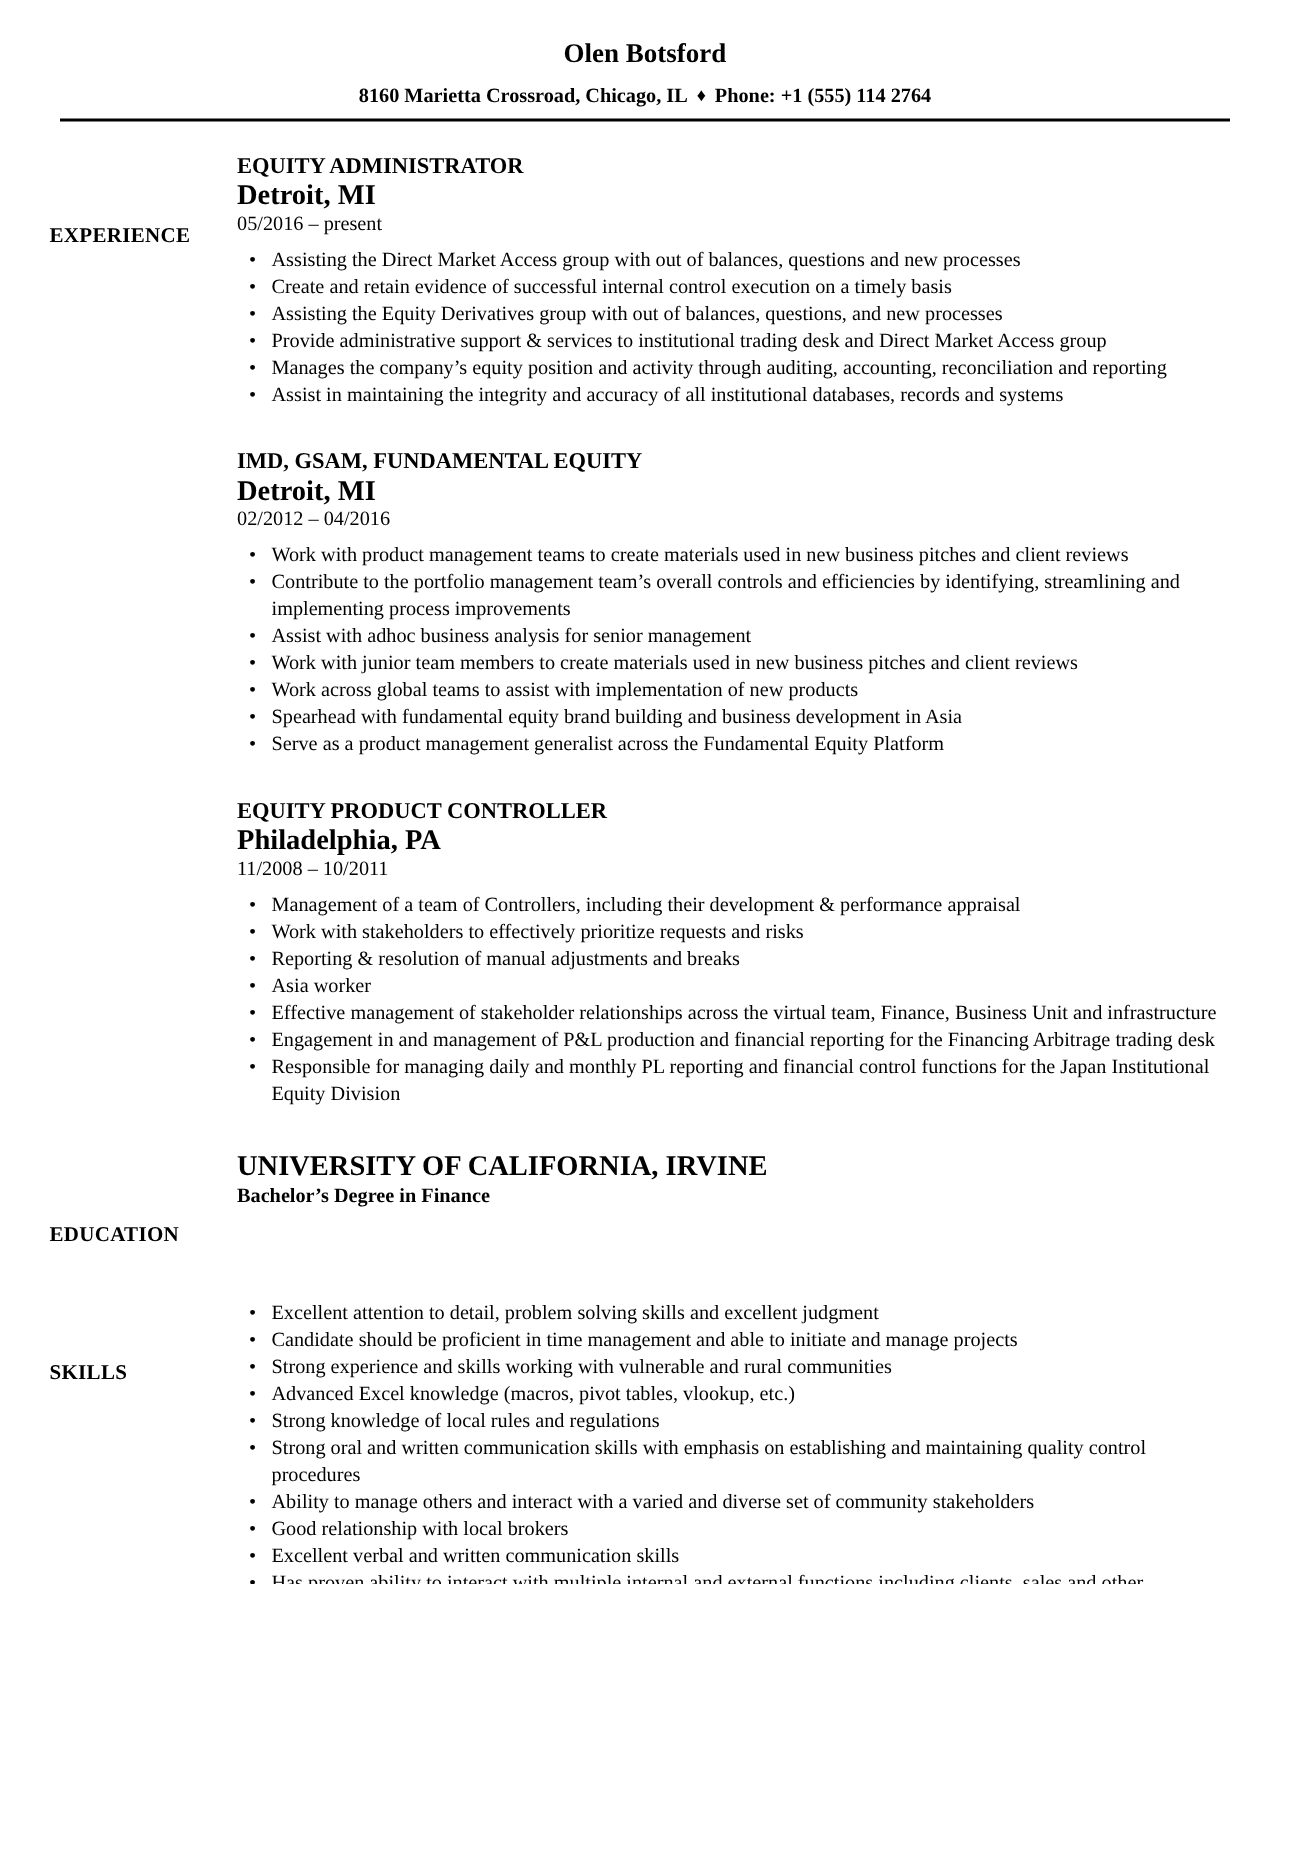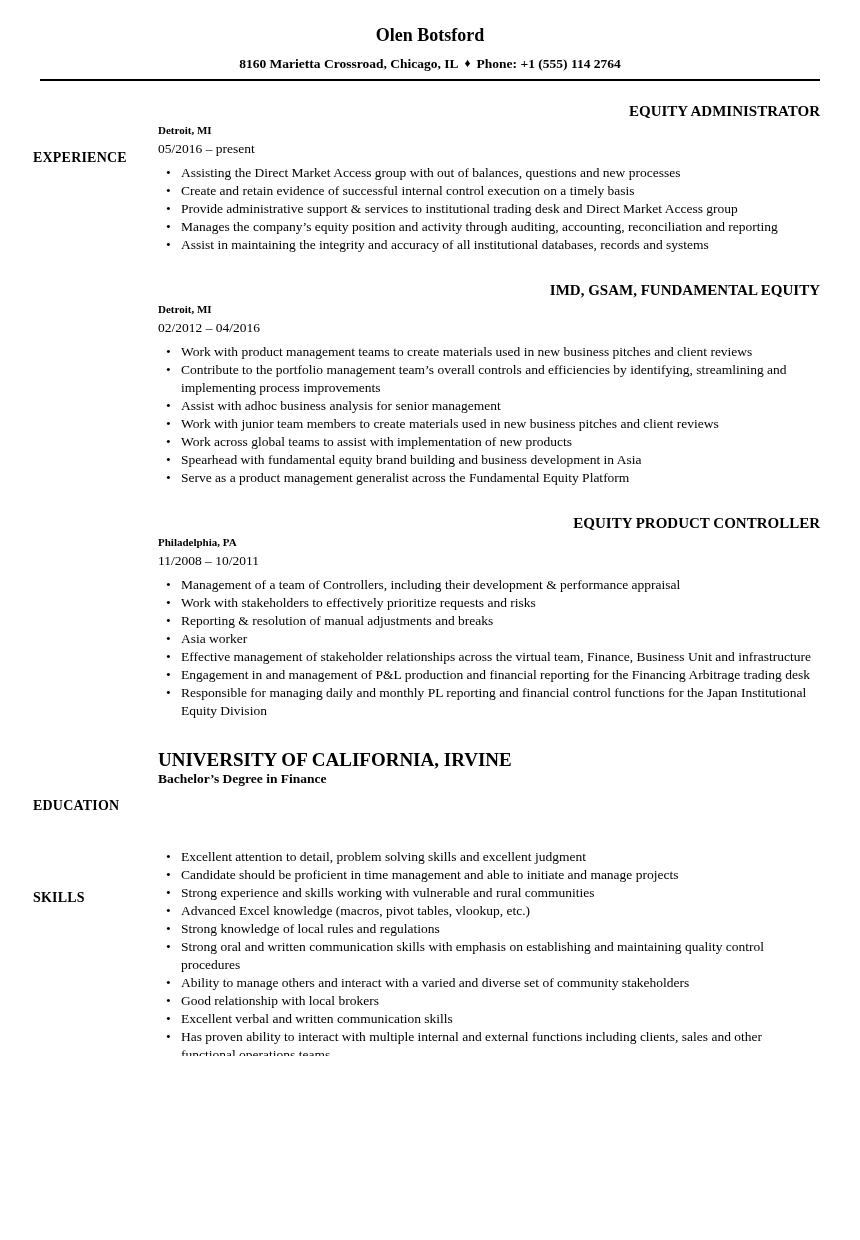--- a/index.html
+++ b/index.html
@@ -54,24 +54,23 @@
   }
   .section-experience { margin-top: 21px; }
   .section-education  { margin-top: 30px; }
   .section-skills     { margin-top: 27px; }
   
   .job + .job { margin-top: 27px; }
   .job-title {
     font-size: 15px;
     font-weight: bold;
     line-height: 19px;
-    text-align: right;
   }
   .job-location {
-    font-size: 11px;
+    font-size: 19px;
     font-weight: bold;
     line-height: 19px;
   }
   .job-dates {
     font-size: 13.5px;
     line-height: 18px;
   }
   
   ul.bullets {
     list-style: none;
@@ -118,20 +117,21 @@
     <div class="section-label">EXPERIENCE</div>
     <div class="section-content">
 
       <div class="job">
         <div class="job-title">EQUITY ADMINISTRATOR</div>
         <div class="job-location">Detroit, MI</div>
         <div class="job-dates">05/2016 – present</div>
         <ul class="bullets">
             <li>Assisting the Direct Market Access group with out of balances, questions and new processes</li>
             <li>Create and retain evidence of successful internal control execution on a timely basis</li>
+            <li>Assisting the Equity Derivatives group with out of balances, questions, and new processes</li>
             <li>Provide administrative support &amp; services to institutional trading desk and Direct Market Access group</li>
             <li>Manages the company’s equity position and activity through auditing, accounting, reconciliation and reporting</li>
             <li>Assist in maintaining the integrity and accuracy of all institutional databases, records and systems</li>
           </ul>
       </div>
 
       <div class="job">
         <div class="job-title">IMD, GSAM, FUNDAMENTAL EQUITY</div>
         <div class="job-location">Detroit, MI</div>
         <div class="job-dates">02/2012 – 04/2016</div>

